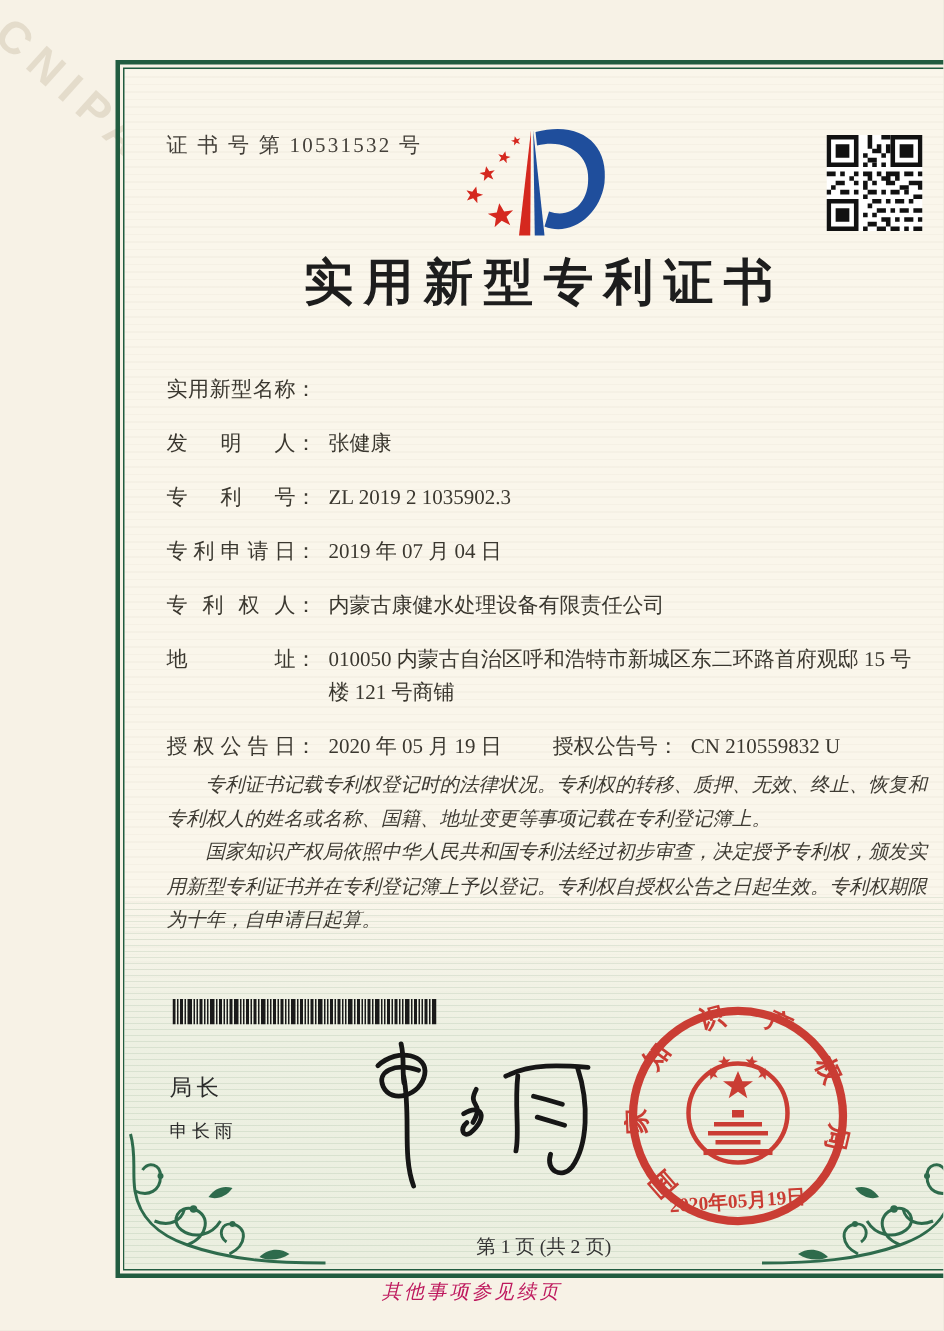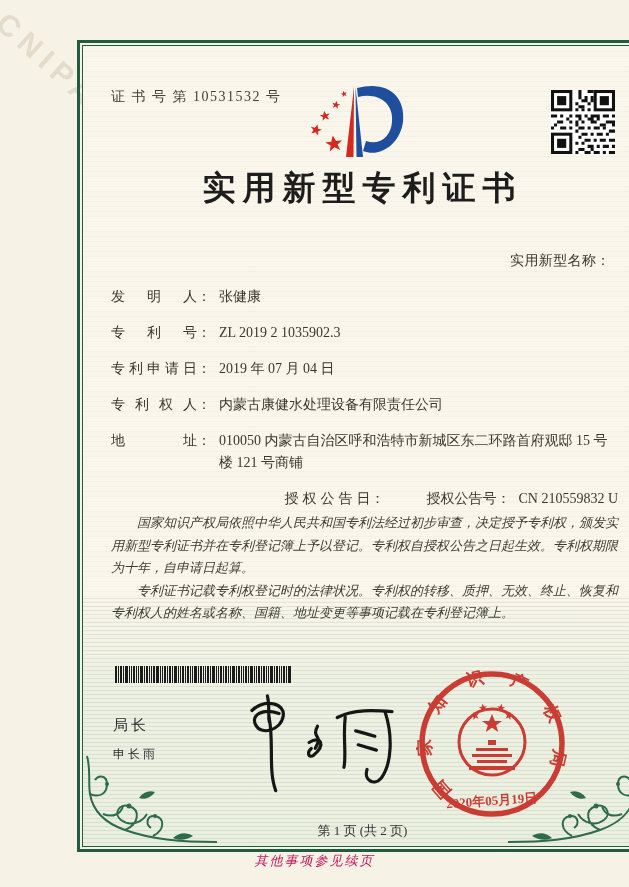--- a/index.html
+++ b/index.html
@@ -21,21 +21,21 @@
                background-image:repeating-linear-gradient(to bottom,rgba(180,170,150,0.07) 0 1px,transparent 1px 5px);}
   .waves{position:absolute;left:0;right:0;top:552px;bottom:0;
          background:repeating-linear-gradient(to bottom,rgba(110,150,115,0.16) 0 1px,transparent 1px 4px),
                     linear-gradient(to bottom,rgba(236,240,226,0) 0,#edf0e2 90px,#ebefe0 100%);}
   .cert-number{position:absolute;left:28px;top:42px;font-size:14px;letter-spacing:1.5px;color:#44403a;}
   .logo{position:absolute;left:228px;top:34px;}
   .qr{position:absolute;left:468px;top:44px;}
   .title{position:absolute;left:0;right:0;top:120px;text-align:center;font-size:33px;
          font-weight:bold;letter-spacing:7px;color:#1d1d1d;}
   .fields{position:absolute;left:28px;right:24px;top:204px;font-size:14px;color:#3a372f;}
-  .f-row{display:flex;margin-bottom:14px;line-height:22px;justify-content:flex-end;}
+  .f-row{display:flex;margin-bottom:14px;line-height:22px;}
   .f-label{width:86px;flex:0 0 86px;text-align:justify;text-align-last:justify;}
   .f-colon{margin-right:8px;}
   .f-value{flex:1;}
   .f-pair2{display:flex;margin-left:34px;}
   .paragraphs{position:absolute;left:28px;right:24px;top:466px;font-size:13px;line-height:1.74;
               color:#3e3b33;font-style:italic;}
   .paragraphs p{margin:0;text-indent:2em;}
   .barcode{position:absolute;left:32px;top:620px;}
   .signer-title{position:absolute;left:30px;top:670px;font-family:"Liberation Sans","DejaVu Sans",sans-serif;
                 font-size:15px;letter-spacing:3px;color:#2b2b2b;}
@@ -136,31 +136,32 @@
           <span class="f-value">内蒙古康健水处理设备有限责任公司</span>
         </div>
         <div class="f-row">
           <span class="f-label">地址</span>
             <span class="f-colon">：</span>
           <span class="f-value">010050 内蒙古自治区呼和浩特市新城区东二环路首府观邸 15 号楼 121 号商铺</span>
         </div>
         <div class="f-row">
           <span class="f-label">授权公告日</span>
             <span class="f-colon">：</span>
+          <span>2020 年 05 月 19 日</span>
           <span class="f-pair2">
             <span>授权公告号</span>
               <span class="f-colon">：</span>
             <span>CN 210559832 U</span>
           </span>
         </div>
       </div>
 
       <div class="paragraphs">
+        <p>专利证书记载专利权登记时的法律状况。专利权的转移、质押、无效、终止、恢复和专利权人的姓名或名称、国籍、地址变更等事项记载在专利登记簿上。</p>
         <p>国家知识产权局依照中华人民共和国专利法经过初步审查，决定授予专利权，颁发实用新型专利证书并在专利登记簿上予以登记。专利权自授权公告之日起生效。专利权期限为十年，自申请日起算。</p>
-        <p>专利证书记载专利权登记时的法律状况。专利权的转移、质押、无效、终止、恢复和专利权人的姓名或名称、国籍、地址变更等事项记载在专利登记簿上。</p>
       </div>
 
       <svg class="barcode" width="176" height="17" viewBox="0 0 176 17">
         <path fill="#1a1a1a" d="M0 0h2v17h-2z M3 0h1v17h-1z M5 0h2v17h-2z M8 0h1v17h-1z M10 0h3v17h-3z M14 0h1v17h-1z M16 0h1v17h-1z M18 0h2v17h-2z M21 0h1v17h-1z M23 0h1v17h-1z M25 0h3v17h-3z M29 0h1v17h-1z M31 0h2v17h-2z M34 0h1v17h-1z M36 0h1v17h-1z M38 0h2v17h-2z M41 0h3v17h-3z M45 0h1v17h-1z M47 0h1v17h-1z M49 0h2v17h-2z M52 0h1v17h-1z M54 0h2v17h-2z M57 0h1v17h-1z M59 0h3v17h-3z M63 0h1v17h-1z M65 0h1v17h-1z M67 0h2v17h-2z M70 0h1v17h-1z M72 0h2v17h-2z M75 0h1v17h-1z M77 0h1v17h-1z M79 0h3v17h-3z M83 0h1v17h-1z M85 0h2v17h-2z M88 0h1v17h-1z M90 0h1v17h-1z M92 0h2v17h-2z M95 0h1v17h-1z M97 0h3v17h-3z M101 0h1v17h-1z M103 0h1v17h-1z M105 0h2v17h-2z M108 0h1v17h-1z M110 0h2v17h-2z M113 0h1v17h-1z M115 0h1v17h-1z M117 0h3v17h-3z M121 0h1v17h-1z M123 0h2v17h-2z M126 0h1v17h-1z M128 0h1v17h-1z M130 0h2v17h-2z M133 0h1v17h-1z M135 0h3v17h-3z M139 0h1v17h-1z M141 0h1v17h-1z M143 0h2v17h-2z M146 0h1v17h-1z M148 0h2v17h-2z M151 0h1v17h-1z M153 0h1v17h-1z M155 0h3v17h-3z M159 0h1v17h-1z M161 0h2v17h-2z M164 0h1v17h-1z M166 0h1v17h-1z M168 0h2v17h-2z M171 0h1v17h-1z M173 0h3v17h-3z"></path>
       </svg>
 
       <div class="signer-title">局长</div>
       <div class="signer-name">申长雨</div>
 
       <svg class="signature" width="180" height="105" viewBox="0 0 180 105">

